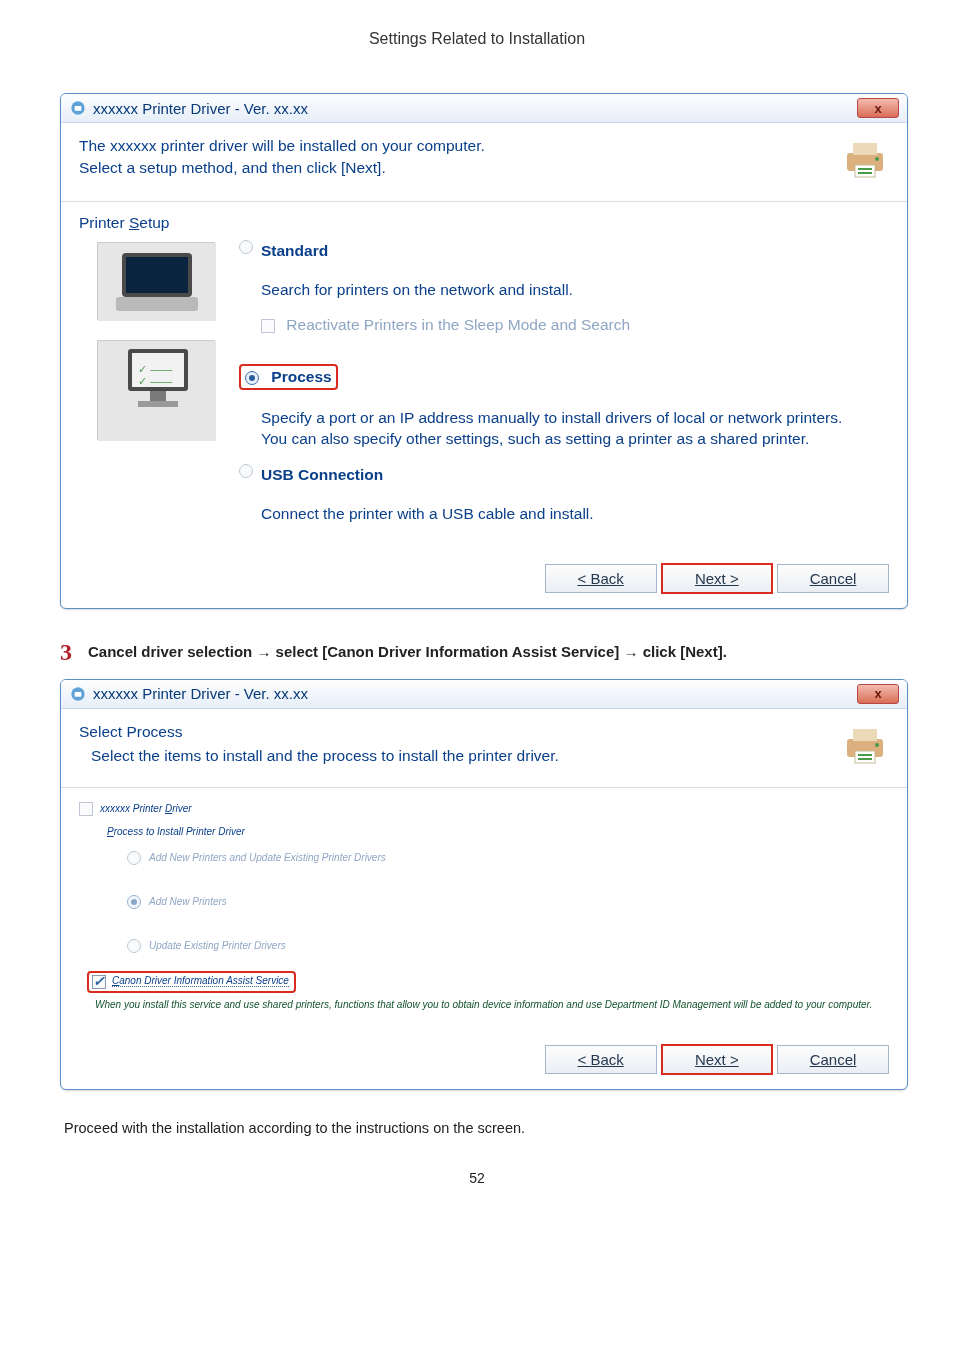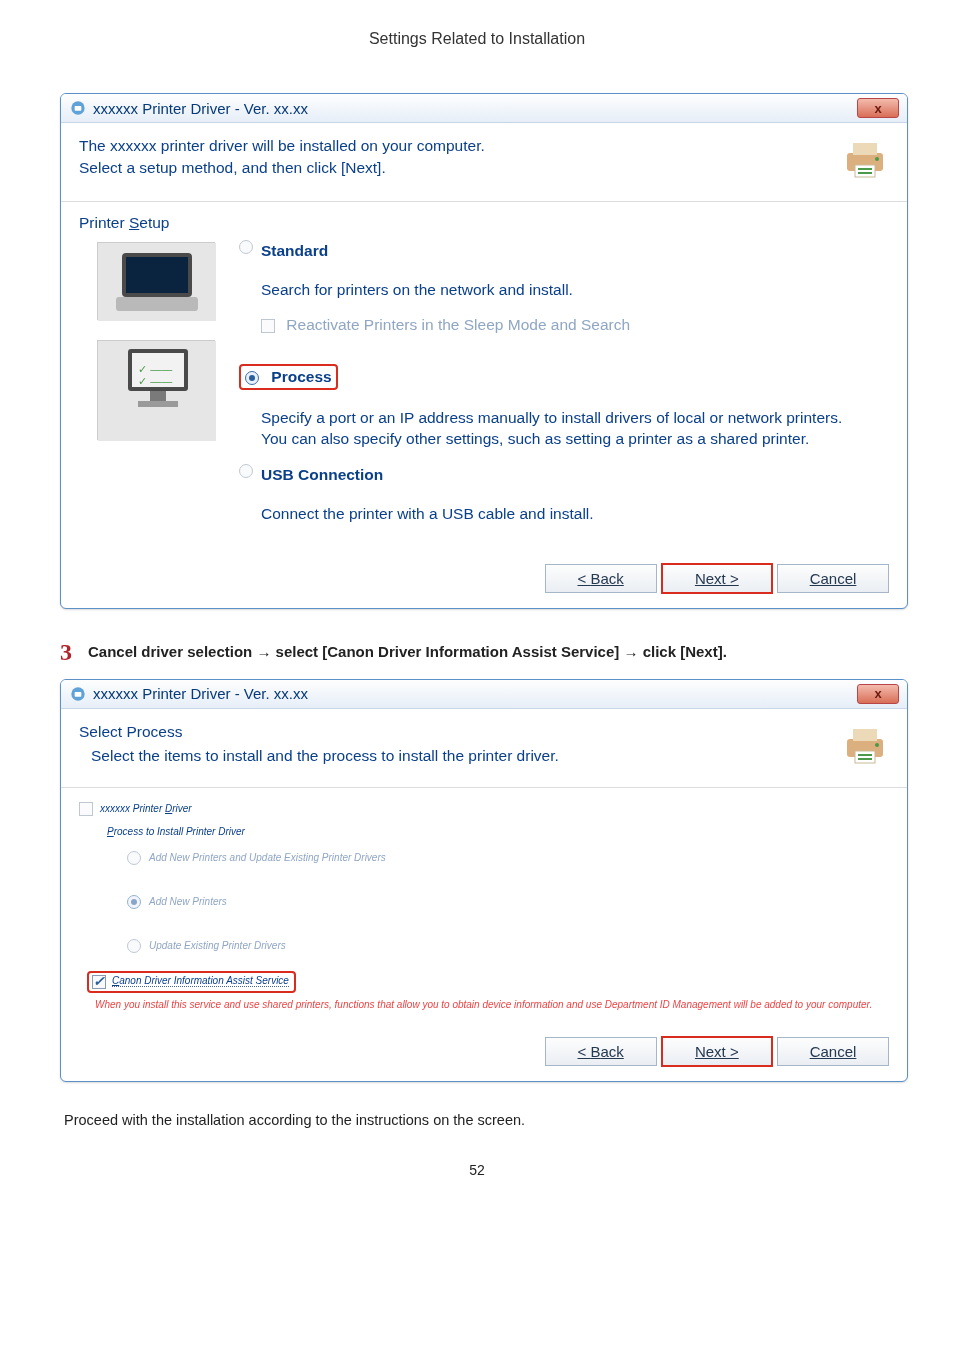--- a/index.html
+++ b/index.html
@@ -164,21 +164,21 @@
   .svc-check-wrap {
     border: 2px solid #d92b1e;
     border-radius: 4px;
     display: inline-flex;
     align-items: flex-start;
     padding: 2px 5px 2px 3px;
   }
   .svc-check-wrap .checkbox { margin-right: 6px; }
   .svc-label { color: #0a3f8a; }
   .svc-label .dotted { border-bottom: 1px dotted #44618a; }
-  .svc-desc { margin: 4px 4px 0 8px; color: #ef4444; line-height: 1.4; border-top: 1px solid transparent; }
+  .svc-desc { margin: 4px 4px 8px 8px; color: #14532d; line-height: 1.4; border-top: 1px solid transparent; }
 
   .footnote { font-size: 14.5px; color: #222; margin: 18px 0 0 4px; }
   .pagenum { text-align: center; margin-top: 34px; font-size: 14px; color: #222; }
 </style>
 </head>
 <body>
 
 <div class="page">
   <div class="header-label">Settings Related to Installation</div>
 

